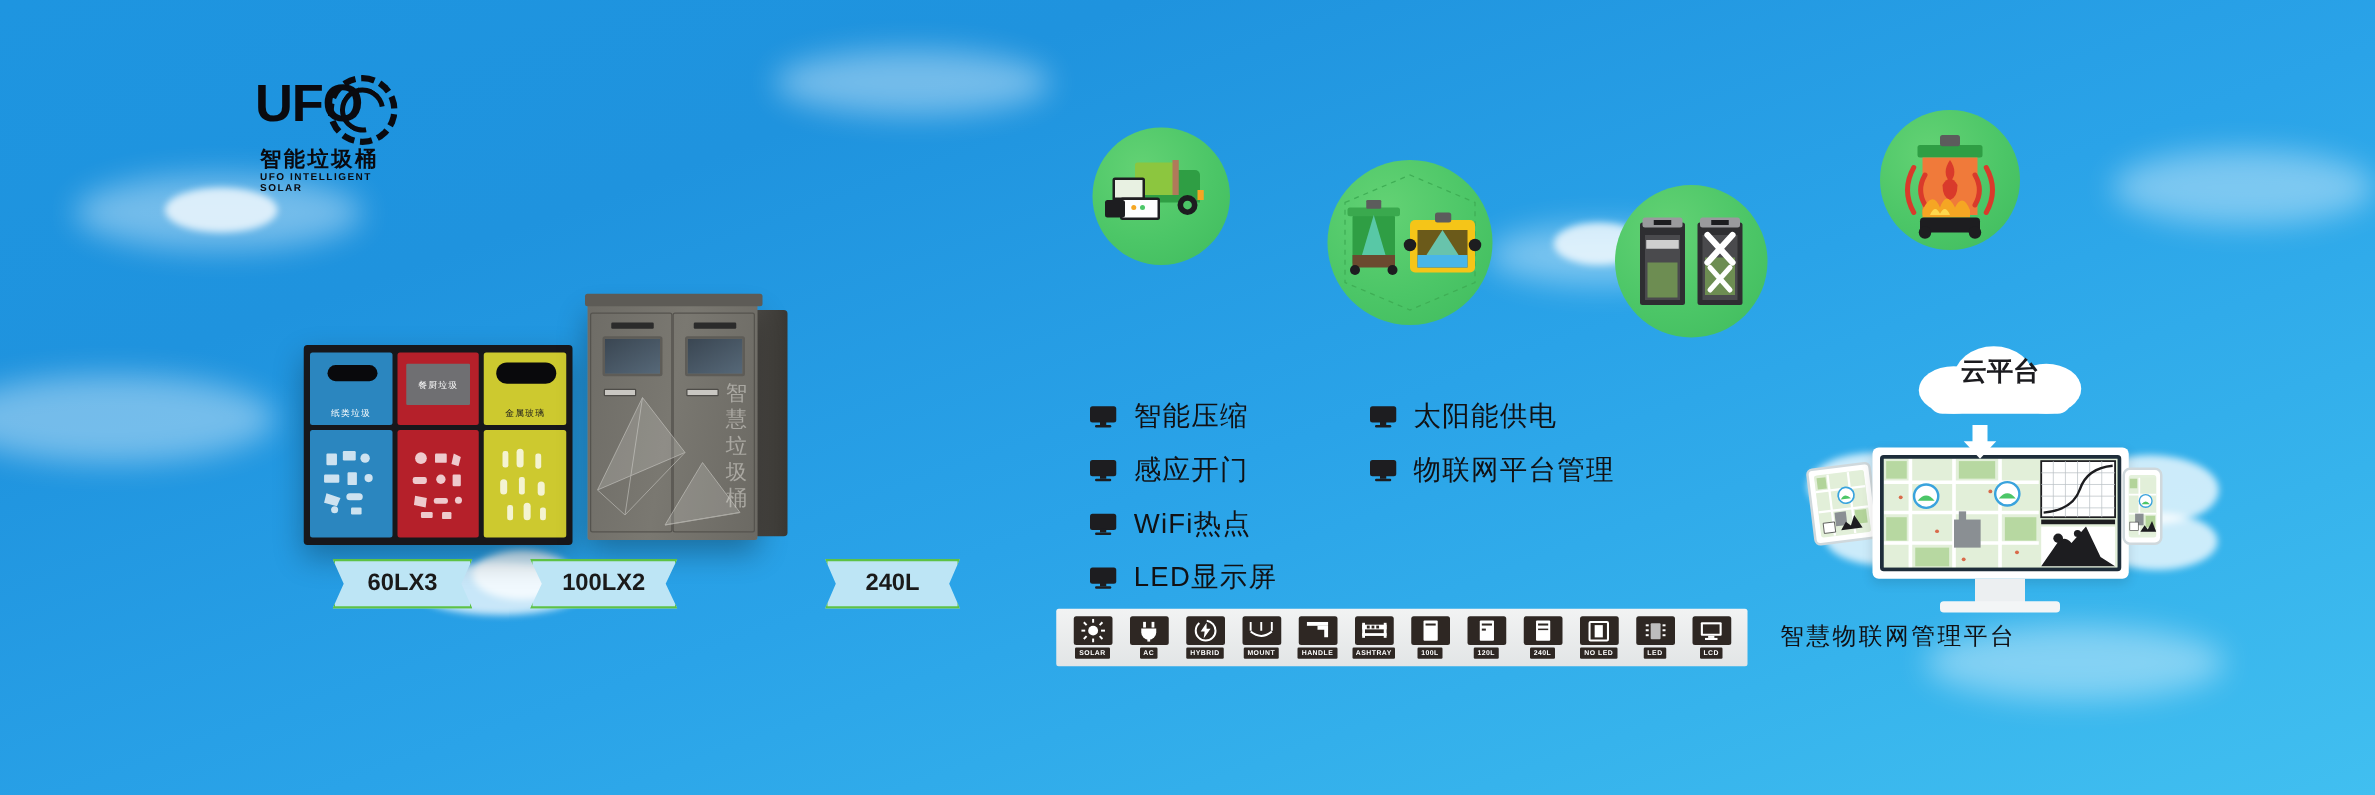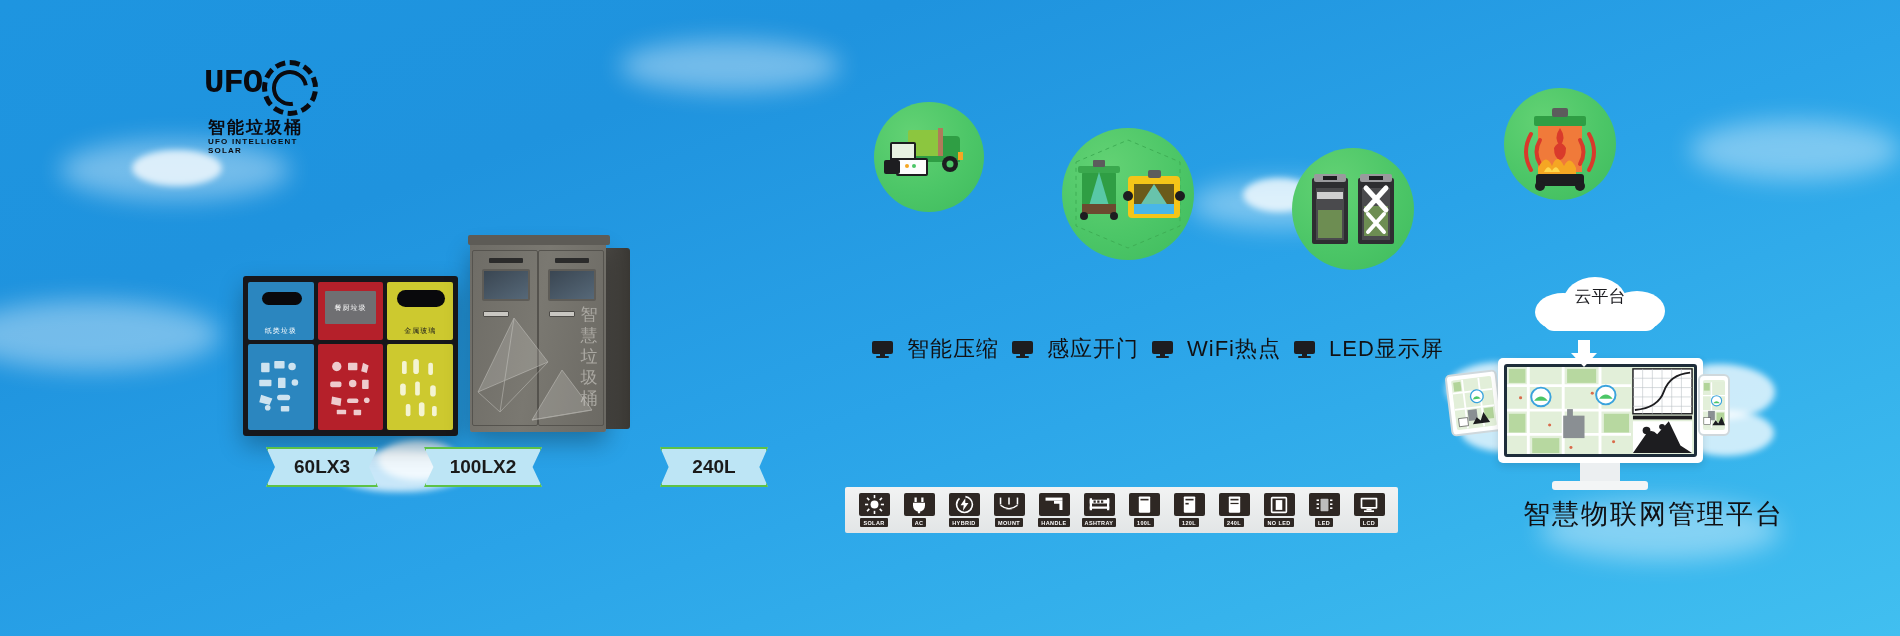--- a/index.html
+++ b/index.html
@@ -11,22 +11,22 @@
     position: relative; width: 1900px; height: 636px; overflow: hidden;
     background: linear-gradient(160deg,#1e95e0 0%, #1f93de 25%, #2aa3e8 55%, #36b3ec 80%, #41bff0 100%);
   }
   
   .cloud { position: absolute; background: rgba(255,255,255,0.55); border-radius: 50%; filter: blur(6px); }
   .cloud.soft { background: rgba(255,255,255,0.38); filter: blur(12px); }
   .cloud.hard { background: rgba(255,255,255,0.75); filter: blur(3px); }
 
   
   #logo { position:absolute; left:200px; top:58px; width:120px; height:96px; }
-  #logo .lk { font-family:Liberation Mono, monospace; font-weight:700; color:#0a0a0f;
-    font-size:34px; letter-spacing:-1px; line-height:46px; position:absolute; left:4px; top:2px; }
+  #logo .lk { font-family:Liberation Sans, sans-serif; font-weight:700; color:#0a0a0f;
+    font-size:42px; letter-spacing:-1px; line-height:46px; position:absolute; left:4px; top:2px; }
   #logo .ring { position:absolute; left:62px; top:2px; width:56px; height:56px; border-radius:50%;
     border:5px dashed #0a0a0f; }
   #logo .ring-in { position:absolute; left:72px; top:12px; width:36px; height:36px; border-radius:50%;
     border:4px solid #0a0a0f; border-right-color:transparent; transform:rotate(35deg); }
   #logo .cn { position:absolute; left:8px; top:58px; font-size:17px; font-weight:700; color:#0a0a0f;
     letter-spacing:2px; }
   #logo .en { position:absolute; left:8px; top:79px; font-size:8px; font-weight:700; color:#0a0a0f;
     letter-spacing:1.2px; }
 
   
@@ -92,21 +92,21 @@
     display:flex; align-items:center; justify-content:center;
     clip-path: polygon(0 0, 100% 0, 92% 50%, 100% 100%, 0 100%, 8% 50%);
     font-size:19px; font-weight:700; color:#1a1a1a; }
 
   
   .gcircle { position:absolute; border-radius:50%;
     background:radial-gradient(circle at 35% 30%, #63d274 0%, #4cc667 55%, #3fbb5d 100%); }
 
   
   #features { position:absolute; left:872px; top:318px; display:flex; gap:74px; }
-  #features .col { display:flex; flex-direction:row; gap:13px;margin-top:16px; }
+  #features .col { display:flex; flex-direction:column; gap:13px; }
   #features .row { display:flex; align-items:center; gap:14px; }
   #features .mon { width:21px; height:17px; position:relative; flex:none; }
   #features .mon .b { position:absolute; left:0; top:0; width:21px; height:13px;
     background:#1d1d20; border-radius:2px; }
   #features .mon .s { position:absolute; left:8px; top:12px; width:5px; height:3px; background:#1d1d20; }
   #features .mon .f { position:absolute; left:4px; top:15px; width:13px; height:2px;
     background:#1d1d20; border-radius:1px; }
   #features .txt { font-size:22px; color:#111114; letter-spacing:1px; white-space:nowrap; }
 
   
@@ -117,37 +117,37 @@
   .spec .box { width:31px; height:23px; background:#2e2723; border-radius:2px;
     display:flex; align-items:center; justify-content:center; }
   .spec .cap2 { background:#2e2723; color:#fff; font-size:5.5px; font-weight:700;
     letter-spacing:.4px; padding:1.5px 3px; border-radius:1px; white-space:nowrap; }
 
   
   #iot { position:absolute; left:1440px; top:300px; width:330px; height:210px; }
   #iot .cloudbox { position:absolute; left:95px; top:-25px; width:130px; height:56px; }
   #iot .cloudbox .cl { position:absolute; background:#fff; border-radius:50%; }
   #iot .cloudbox .t { position:absolute; inset:0; display:flex; align-items:center; justify-content:center;
-    font-size:17px; color:#1b1b1f; z-index:3; padding-bottom:13px; }
+    font-size:21px; color:#1b1b1f; z-index:3; padding-bottom:13px;font-weight:bold; }
   #iot .arrow { position:absolute; left:144px; top:40px; width:0; height:0; z-index:4; }
   #iot .arrow .stem { position:absolute; left:-6px; top:0; width:12px; height:14px; background:#fff; }
   #iot .arrow .head { position:absolute; left:-13px; top:13px; width:0; height:0;
     border-left:13px solid transparent; border-right:13px solid transparent; border-top:14px solid #fff; }
   #iot .monitor { position:absolute; left:58px; top:58px; width:205px; height:105px;
     background:#fff; border-radius:5px; padding:6px; box-shadow:0 3px 9px rgba(0,0,0,.12); }
   #iot .screen { width:100%; height:100%; background:#dff0d8; border:3px solid #1e2d3a; border-radius:3px; overflow:hidden; position:relative; }
   #iot .stand { position:absolute; left:140px; top:163px; width:40px; height:20px; background:#eceff1; }
   #iot .base { position:absolute; left:112px; top:181px; width:96px; height:9px; background:#f3f5f6; border-radius:3px; }
   #iot .tablet { position:absolute; left:8px; top:72px; width:52px; height:62px;
     background:#fff; border:2px solid #cfd8dc; border-radius:5px; padding:4px; transform:rotate(-7deg); }
   #iot .phone { position:absolute; left:258px; top:74px; width:32px; height:62px;
     background:#fff; border:2px solid #cfd8dc; border-radius:6px; padding:4px 3px; }
   #iot .minimap { width:100%; height:100%; background:#e4f1dc; border-radius:2px; }
-  #iot .title { position:absolute; left:-16px; top:196px; width:360px; text-align:right;
-    font-size:27px; color:#101014; letter-spacing:2px; }
+  #iot .title { position:absolute; left:-16px; top:196px; width:360px; text-align:left;
+    font-size:19px; color:#101014; letter-spacing:2px; }
 </style>
 </head>
 <body>
 
 <div id="stage">
 
   <div class="cloud soft" style="left:60px;top:140px;width:230px;height:60px;"></div>
   <div class="cloud hard" style="left:132px;top:150px;width:90px;height:36px;"></div>
   <div class="cloud soft" style="left:-40px;top:300px;width:260px;height:70px;"></div>
   <div class="cloud hard" style="left:330px;top:450px;width:140px;height:42px;"></div>
@@ -380,20 +380,36 @@
       <div class="row">
         <span class="mon">
             <i class="b"></i>
             <i class="s"></i>
             <i class="f"></i>
           </span>
         <span class="txt">LED显示屏</span>
       </div>
     </div>
     <div class="col">
+      <div class="row">
+        <span class="mon">
+            <i class="b"></i>
+            <i class="s"></i>
+            <i class="f"></i>
+          </span>
+        <span class="txt">太阳能供电</span>
+      </div>
+      <div class="row">
+        <span class="mon">
+            <i class="b"></i>
+            <i class="s"></i>
+            <i class="f"></i>
+          </span>
+        <span class="txt">物联网平台管理</span>
+      </div>
     </div>
   </div>
 
   <div id="specbar">
 
     <div class="spec">
       <div class="box">
         <svg width="19" height="19" viewBox="0 0 24 24">
             <g fill="#fff">
               <circle cx="12" cy="12" r="5"></circle>

